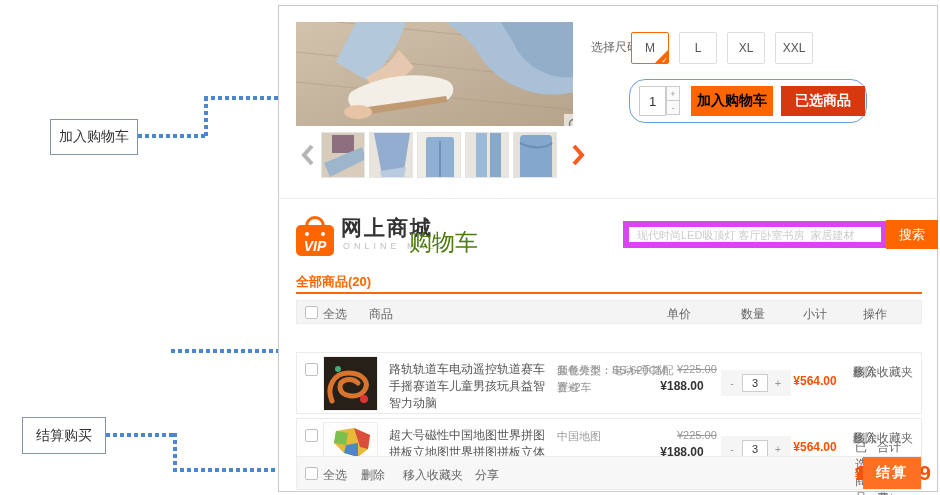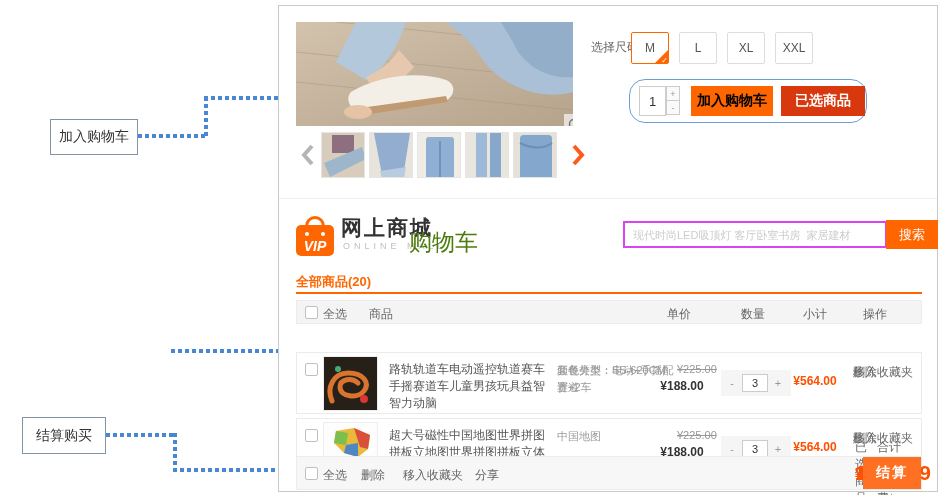--- a/index.html
+++ b/index.html
@@ -61,21 +61,21 @@
   .bag { left:17px; top:210px; width:38px; height:40px; }
   .bag .body { position:absolute; left:0; top:9px; width:38px; height:31px; background:#ff6600; border-radius:5px; }
   .bag .handle { position:absolute; left:9px; top:0; width:20px; height:14px; border:3px solid #ff6600;
     border-bottom:none; border-radius:10px 10px 0 0; }
   .bag .eye { position:absolute; top:16px; width:4px; height:4px; background:#fff; border-radius:50%; }
   .bag .vip { position:absolute; left:0; top:22px; width:38px; text-align:center; color:#fff;
     font-size:14px; font-weight:bold; font-style:italic; }
   .logo-name { left:62px; top:208px; font-size:21px; font-weight:bold; color:#333; letter-spacing:2px; }
   .logo-sub { left:64px; top:235px; font-size:9px; color:#c0c0c0; letter-spacing:4px; }
   .page-title { left:130px; top:221px; font-size:23px; color:#4d7c0f; }
-  .search { left:344px; top:215px; width:264px; height:27px; border:2px solid #d946ef; background:#fff; }
+  .search { left:344px; top:215px; width:264px; height:27px; border:6px solid #d946ef; background:#fff; }
   .search input { position:absolute; left:0; top:0; width:100%; height:100%; border:none; outline:none;
     padding:0 8px; font-size:11px; color:#333; font-family:inherit; }
   .search input::placeholder { color:#ccc; }
   .btn-search { left:607px; top:214px; width:52px; height:29px; background:#ff6600; color:#fff;
     font-size:13px; display:flex; align-items:center; justify-content:center; cursor:pointer; }
 
   
   .sect-title { left:17px; top:267px; font-size:13px; font-weight:bold; color:#ff6600; }
   .sect-rule { left:17px; top:286px; width:626px; height:2px; background:#ff6600; }
   .thead { left:17px; top:294px; width:626px; height:24px; background:#f4f4f4; border:1px solid #ececec; }

